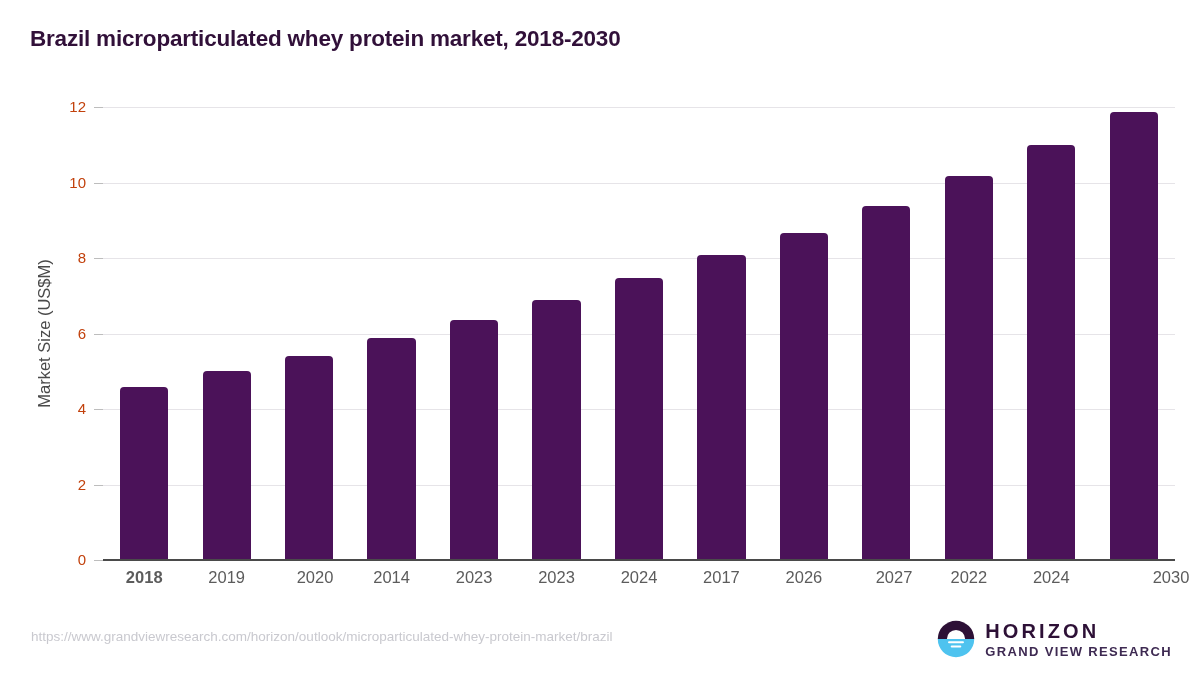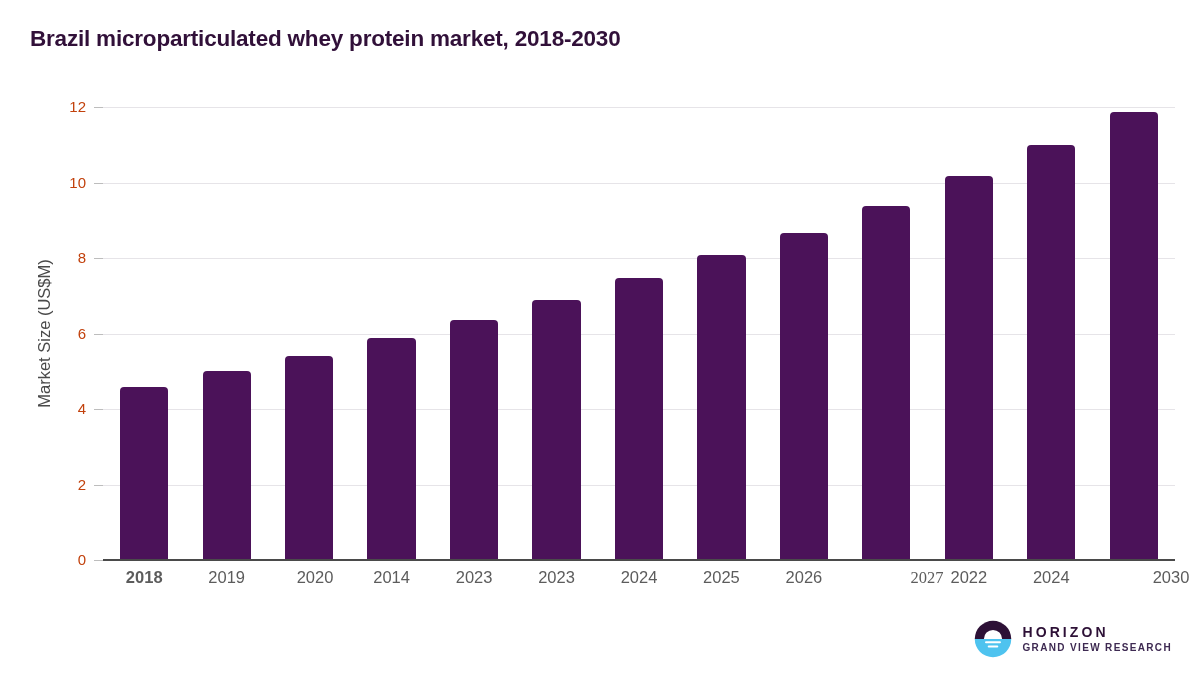--- a/index.html
+++ b/index.html
@@ -154,28 +154,28 @@
     height: 38px;
     flex: 0 0 38px;
   }
   #logo-text {
     display: flex;
     flex-direction: column;
     justify-content: center;
     line-height: 1;
   }
   #logo-wordmark {
-    font-size: 14px;
+    font-size: 20px;
     font-weight: bold;
     letter-spacing: 3.1px;
     color: #2d1036;
   }
   #logo-tagline {
     margin-top: 4px;
-    font-size: 10px;
+    font-size: 13px;
     font-weight: bold;
     letter-spacing: 1.35px;
     color: #3e2a52;
   }
 </style>
 </head>
 <body>
 
 <div id="page">
 
@@ -225,28 +225,29 @@
     </div>
   <div id="x-axis-line"></div>
   <div id="x-labels">
       <div class="x-tick-label" style="left: 41.2308px; font-weight: bold;">2018</div>
       <div class="x-tick-label" style="left: 123.692px;">2019</div>
       <div class="x-tick-label" style="left: 196px; margin-left: 16px;">2020</div>
       <div class="x-tick-label" style="left: 288.615px;">2014</div>
       <div class="x-tick-label" style="left: 371.077px;">2023</div>
       <div class="x-tick-label" style="left: 453.538px;">2023</div>
       <div class="x-tick-label" style="left: 536px;">2024</div>
-      <div class="x-tick-label" style="left: 618.462px;">2025</div>
+      <div class="x-tick-label" style="left: 618.462px;">2017</div>
       <div class="x-tick-label" style="left: 700.923px;">2026</div>
-      <div class="x-tick-label" style="left: 824px; font-family: Liberation Serif, serif;">2027</div>
+      <div class="x-tick-label" style="left: 791px;">2027</div>
       <div class="x-tick-label" style="left: 865.846px;">2022</div>
       <div class="x-tick-label" style="left: 948.308px;">2024</div>
       <div class="x-tick-label" style="left: 1060px; margin-left: 8px;">2030</div>
     </div>
 
+  <div id="source-url">https://www.grandviewresearch.com/horizon/outlook/microparticulated-whey-protein-market/brazil</div>
 
   <div id="logo">
     <svg id="logo-mark" viewBox="0 0 100 100">
       <path d="M50 2 A48 48 0 0 1 98 50 L2 50 A48 48 0 0 1 50 2 Z" fill="#2d1036"></path>
       <path d="M2 50 L98 50 A48 48 0 0 1 2 50 Z" fill="#4ec3ef"></path>
       <path d="M26 50 a24 24 0 0 1 48 0 Z" fill="#ffffff"></path>
       <rect x="29" y="56" width="42" height="5.5" rx="2.75" fill="#ffffff"></rect>
       <rect x="36" y="67" width="28" height="5.5" rx="2.75" fill="#ffffff"></rect>
     </svg>
     <div id="logo-text">

